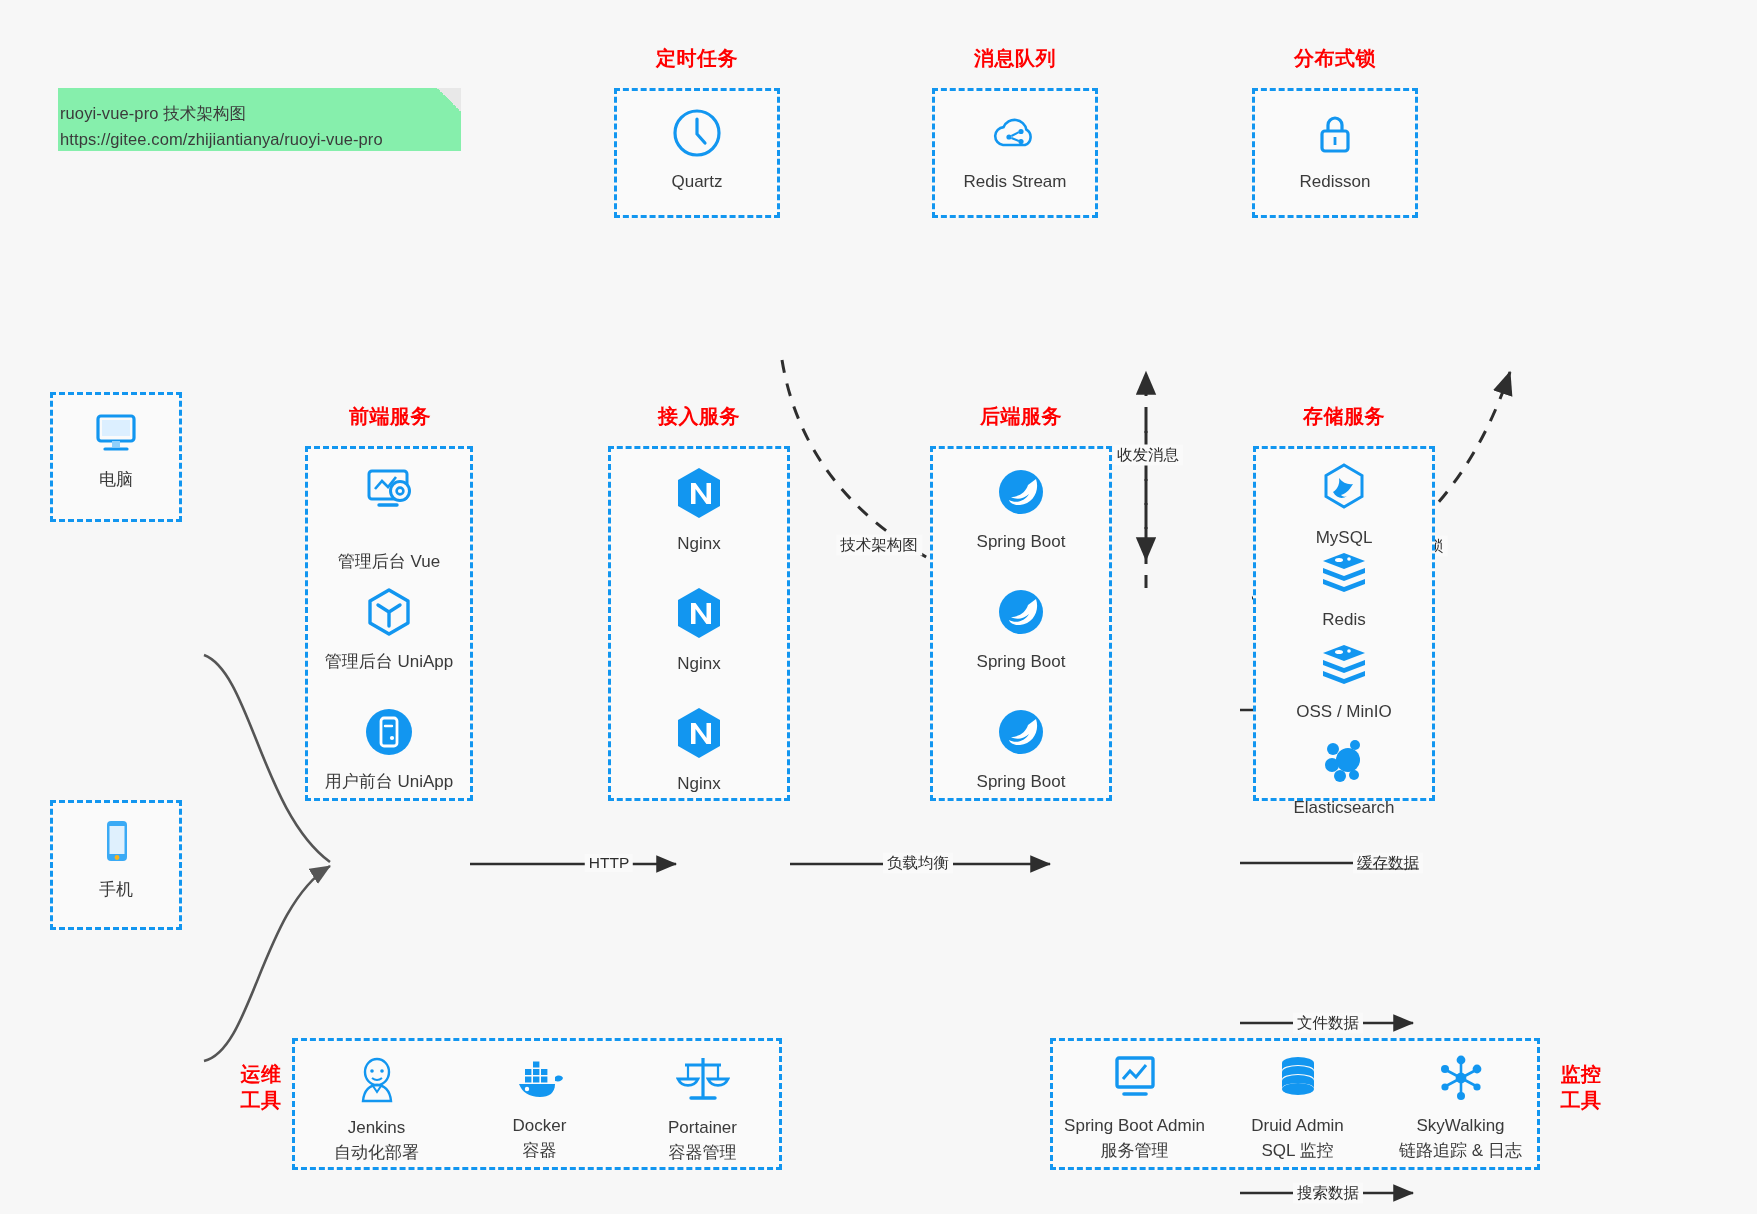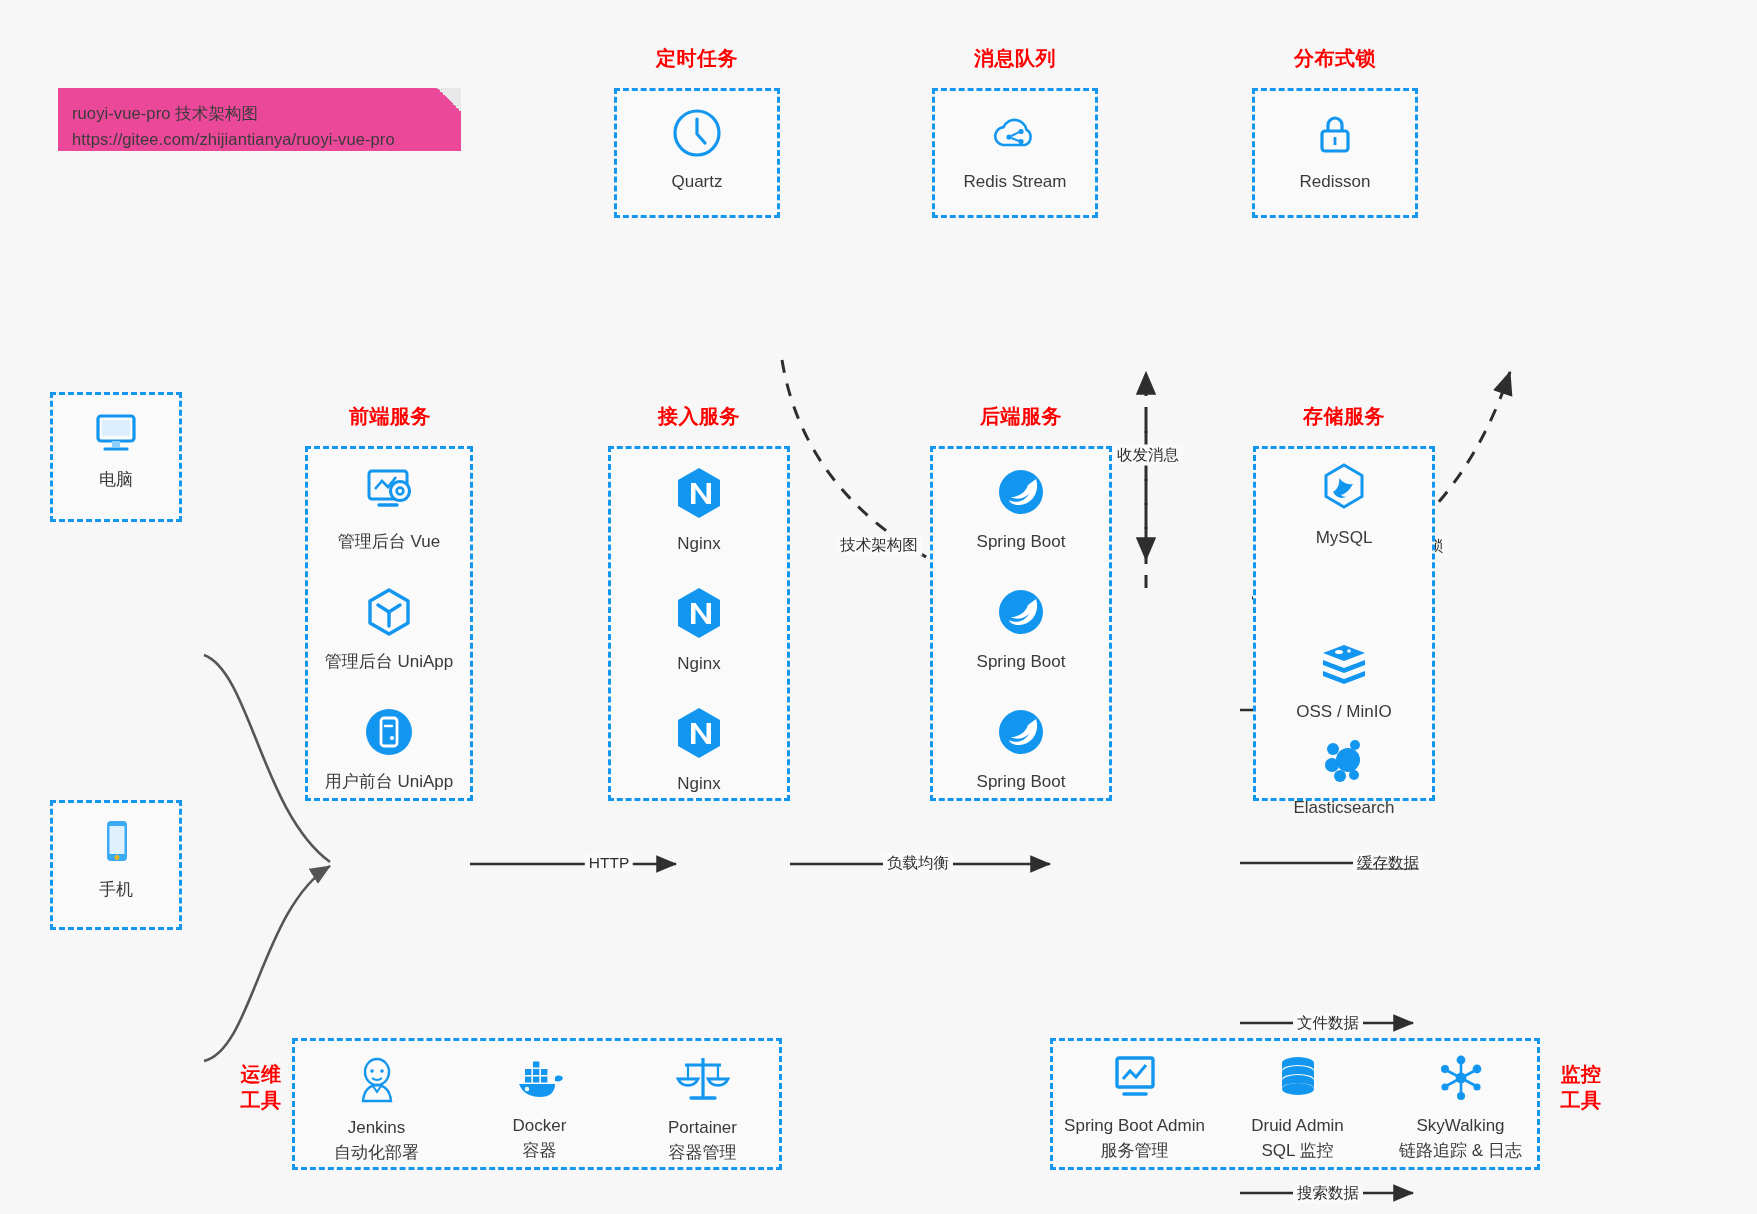--- a/index.html
+++ b/index.html
@@ -9,22 +9,22 @@
     font-family: "Liberation Sans", "DejaVu Sans", sans-serif;
     position: relative;
     overflow: hidden;
   }
   #canvas { position: absolute; inset: 0; }
   svg.wires { position: absolute; left: 0; top: 0; width: 1757px; height: 1214px; pointer-events: none; }
 
   
   .note {
     position: absolute; left: 58px; top: 88px; width: 403px; height: 63px;
-    background: #ec4899;
-    padding: 13px 0 0 14px;
+    background: #86efac;
+    padding: 13px 0 0 2px;
     font-size: 16.5px; color: #3b3b3b; line-height: 1.55;
     letter-spacing: .1px;
   }
   .note .fold {
     position: absolute; right: 0; top: 0; width: 24px; height: 24px;
     background: linear-gradient(225deg, #e8e8e8 0 50%, transparent 50%);
   }
 
   
   .ghead {
@@ -178,21 +178,21 @@
           <rect x="19.5" y="11" width="15" height="28" fill="#dff0fd"></rect>
           <circle cx="27" cy="42.5" r="2.4" fill="#f9b31a"></circle>
         </svg>
       </span>
       <span class="lbl">手机</span>
     </div>
   </div>
 
   <div class="ghead" style="left:305px; top:403px; width:170px;">前端服务</div>
   <div class="dbox" style="left:305px; top:446px; width:168px; height:355px;">
-    <div class="node" style="top:16px;">
+    <div class="node" style="top:16px;gap:20px;">
       <span class="ico">
         <svg width="58" height="54" viewBox="0 0 58 54">
           <rect x="9" y="6" width="38" height="28" rx="3" fill="none" stroke="#1296f0" stroke-width="3"></rect>
           <path d="M15 24 L22 16 L28 22 L36 12" fill="none" stroke="#1296f0" stroke-width="2.6"></path>
           <circle cx="40" cy="26" r="9.5" fill="#fafafa" stroke="#1296f0" stroke-width="3"></circle>
           <circle cx="40" cy="26" r="3.4" fill="none" stroke="#1296f0" stroke-width="2.6"></circle>
           <line x1="19" y1="40" x2="37" y2="40" stroke="#1296f0" stroke-width="3.4" stroke-linecap="round"></line>
         </svg>
       </span>
       <span class="lbl">管理后台 Vue</span>
@@ -284,20 +284,32 @@
   <div class="ghead" style="left:1253px; top:403px; width:182px;">存储服务</div>
   <div class="dbox" style="left:1253px; top:446px; width:182px; height:355px;">
     <div class="node" style="top:12px;">
       <span class="ico">
         <svg width="52" height="54" viewBox="0 0 52 54">
           <path d="M26 4 L44 14.5 V35.5 L26 46 L8 35.5 V14.5 Z" fill="none" stroke="#1296f0" stroke-width="3"></path>
           <path d="M15 31 c5 -3 7 -9 6 -14 c4 5 9 7 14 6 c-3 5 -6 9 -12 11 c2 2 4 2 6 1 c-4 3 -10 3 -14 -4 z" fill="#1296f0"></path>
         </svg>
       </span>
       <span class="lbl">MySQL</span>
+    </div>
+    <div class="node" style="top:100px;">
+      <span class="ico">
+        <svg width="52" height="48" viewBox="0 0 52 48">
+          <path d="M26 4 L47 12 L26 20 L5 12 Z" fill="#1296f0"></path>
+          <path d="M5 19 L26 27 L47 19 L47 24 L26 32 L5 24 Z" fill="#1296f0"></path>
+          <path d="M5 30 L26 38 L47 30 L47 35 L26 43 L5 35 Z" fill="#1296f0"></path>
+          <ellipse cx="21" cy="11" rx="4" ry="2" fill="#fff"></ellipse>
+            <circle cx="31" cy="10" r="1.8" fill="#fff"></circle>
+        </svg>
+      </span>
+      <span class="lbl">Redis</span>
     </div>
     <div class="node" style="top:286px;">
       <span class="ico">
         <svg width="52" height="50" viewBox="0 0 52 50">
           <circle cx="30" cy="25" r="12" fill="#1296f0"></circle>
           <circle cx="15" cy="14" r="6" fill="#1296f0"></circle>
           <circle cx="14" cy="30" r="7" fill="#1296f0"></circle>
           <circle cx="22" cy="41" r="6" fill="#1296f0"></circle>
           <circle cx="36" cy="40" r="5" fill="#1296f0"></circle>
           <circle cx="37" cy="10" r="5" fill="#1296f0"></circle>

